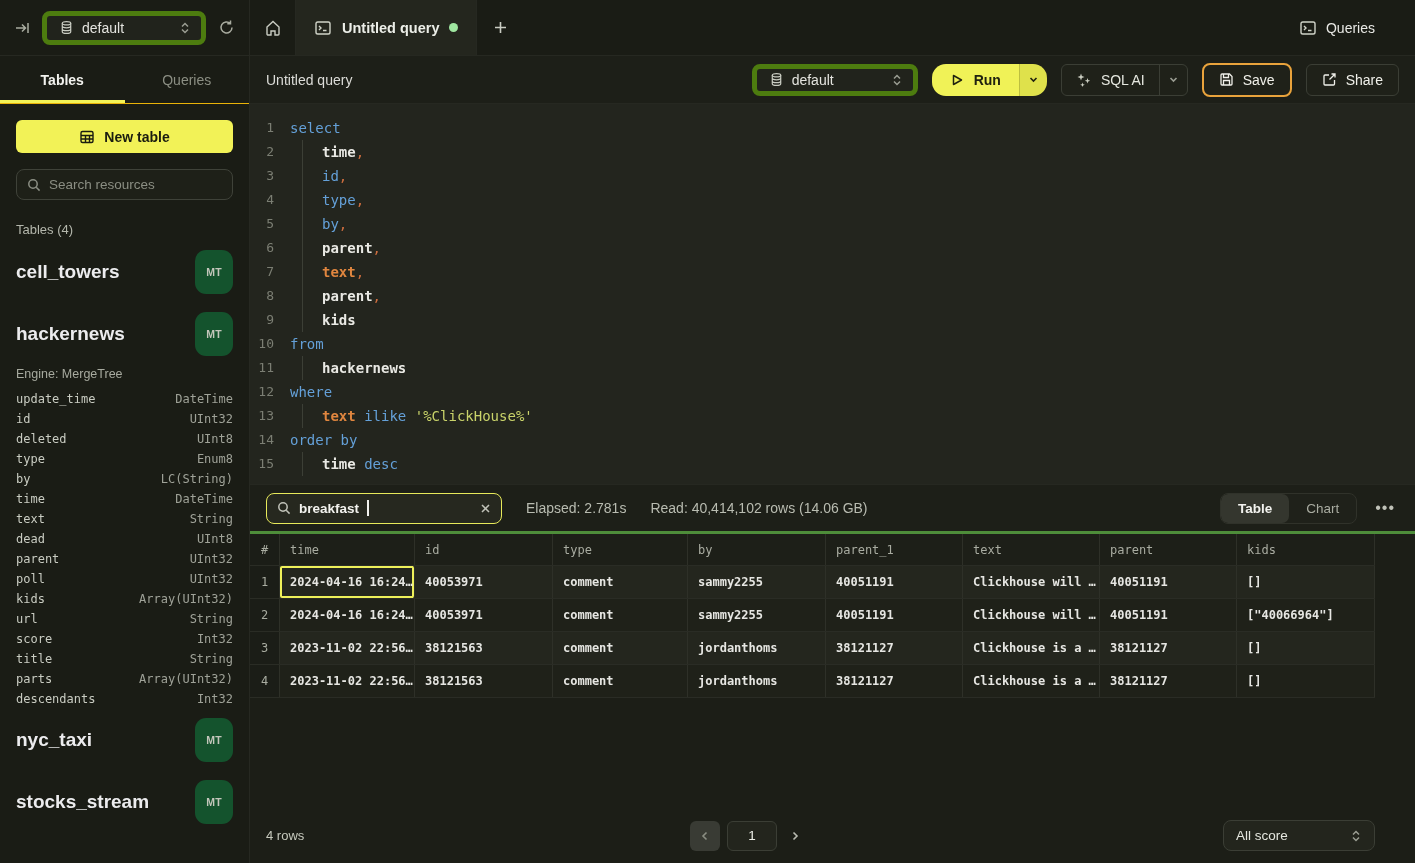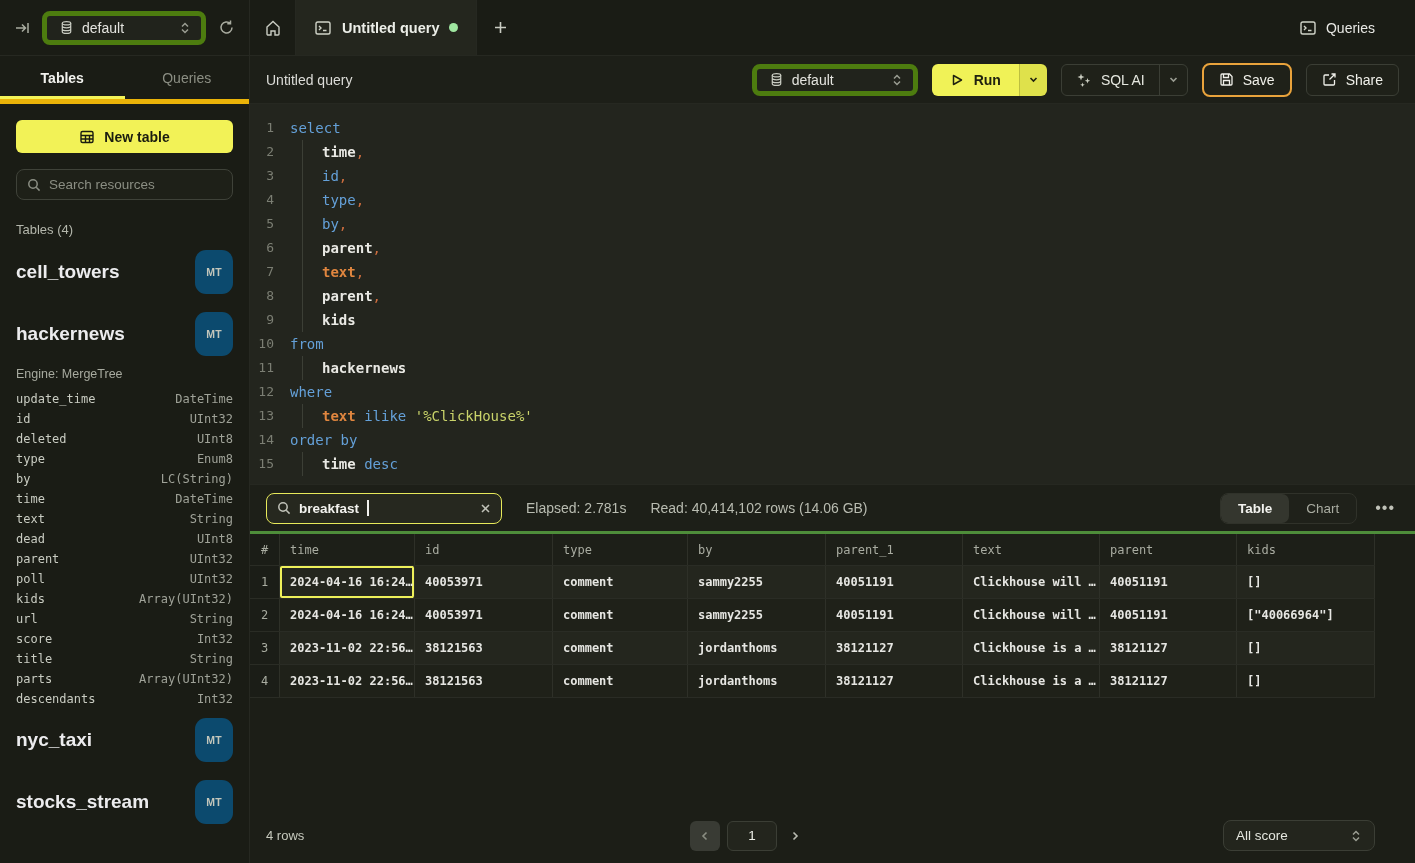--- a/index.html
+++ b/index.html
@@ -37,55 +37,55 @@
   .dot { width:9px; height:9px; border-radius:50%; background:#9fe6a0; }
   .tab-plus { width:46px; display:flex; align-items:center; justify-content:center; color:#c9ccc2; font-size:18px; cursor:pointer; }
   .topbar-right { display:flex; align-items:center; gap:9px; padding-right:40px; color:#e8e8e4; cursor:pointer; }
   .topbar-right .q-lbl { font-size:14px; font-weight:500; }
 
   
   .content { flex:1; display:flex; min-height:0; }
 
   
   .sidebar { width:250px; flex:0 0 250px; background:#1a1c15; border-right:1px solid #262821; display:flex; flex-direction:column; }
-  .side-tabs { height:48px; flex:0 0 48px; display:flex; border-bottom:5px solid #eab308;text-align:right; }
+  .side-tabs { height:48px; flex:0 0 48px; display:flex; border-bottom:1px solid #eab308;text-align:right; }
   .side-tab { flex:1; display:flex; align-items:center; justify-content:center; font-size:14px; cursor:pointer; position:relative; color:#8b8e83; }
   .side-tab.active { color:#f2f2ee; font-weight:600; }
   .side-tab.active::after { content:""; position:absolute; left:0; right:0; bottom:0; height:3px; background:#f2f257; }
   .side-body { flex:1; overflow:hidden; padding:16px; }
   .new-table-btn {
     width:100%; height:33px; border:none; border-radius:6px; background:#f2f257; color:#1a1c10;
     font-family:"Liberation Sans",sans-serif; font-size:14px; font-weight:600;
     display:flex; align-items:center; justify-content:center; gap:9px; cursor:pointer;
   }
   .side-search {
     margin-top:16px; height:31px; border:1px solid #3f4239; border-radius:8px; background:#1e2018;
     display:flex; align-items:center; gap:8px; padding:0 10px; color:#8b8e83; cursor:text;
   }
   .side-search .ph { font-size:13.5px; color:#8b8e83; }
   .side-section { margin-top:22px; font-size:13px; color:#b4b7ac; }
   .tbl-list { margin-top:4px; }
   .tbl-row { display:flex; align-items:center; justify-content:space-between; padding:9px 0; cursor:pointer; }
   .tbl-name { font-size:19px; font-weight:600; color:#ececе8; color:#ececе8; color:#ececee; }
-  .mt-badge { background:#0c4a6e; color:#c3c6bb; font-size:10.5px; font-weight:700; border-radius:11px; padding:16px 11px; letter-spacing:.3px; }
+  .mt-badge { background:#14532d; color:#c3c6bb; font-size:10.5px; font-weight:700; border-radius:11px; padding:16px 11px; letter-spacing:.3px; }
   .tbl-engine { font-size:12.5px; color:#a7aa9f; padding:2px 0 8px 0; }
   .col-row { display:flex; justify-content:space-between; font-family:"DejaVu Sans Mono",monospace; font-size:12px; line-height:20px; }
   .col-name { color:#c9ccc2; }
   .col-type { color:#9fa298; }
 
   
   .main { flex:1; display:flex; flex-direction:column; min-width:0; }
   .query-toolbar {
     height:48px; flex:0 0 48px; background:#1d1f18; border-bottom:1px solid #262821;
     display:flex; align-items:center; padding:0 16px;
   }
   .q-title { font-size:14px; color:#dcdcd8; }
   .qt-right { margin-left:auto; display:flex; align-items:center; gap:14px; }
   .qt-db { width:166px; height:32px; }
-  .run-btn { display:flex; height:32px; border-radius:6px; overflow:hidden; cursor:pointer; }
+  .run-btn { display:flex; height:32px; border-radius:14px; overflow:hidden; cursor:pointer; }
   .run-main { background:#f0f257; color:#20220f; display:flex; align-items:center; gap:10px; padding:0 18px; font-size:14px; font-weight:600; }
   .run-arrow { background:#dfe14b; width:28px; display:flex; align-items:center; justify-content:center; color:#20220f; border-left:1px solid rgba(0,0,0,.15); }
   .sqlai-btn { display:flex; height:32px; border:1px solid #3b3e35; border-radius:6px; background:#1f2119; cursor:pointer; overflow:hidden; }
   .sqlai-main { display:flex; align-items:center; gap:9px; padding:0 14px; font-size:14px; color:#e6e8e0; }
   .sqlai-arrow { width:28px; display:flex; align-items:center; justify-content:center; color:#9a9d92; border-left:1px solid #3b3e35; }
   .save-btn { display:flex; align-items:center; gap:9px; height:34px; padding:0 15px; border:2px solid #e9a33c; border-radius:8px; background:#1f2119; color:#f0f0ea; font-size:14px; font-weight:500; cursor:pointer; }
   .share-btn { display:flex; align-items:center; gap:9px; height:32px; padding:0 15px; border:1px solid #3b3e35; border-radius:6px; background:#1f2119; color:#f0f0ea; font-size:14px; font-weight:500; cursor:pointer; }
 
   
   .editor { flex:0 0 380px; height:380px; background:#23251e; padding-top:12px; overflow:hidden; font-family:"DejaVu Sans Mono",monospace; font-size:14px; }

